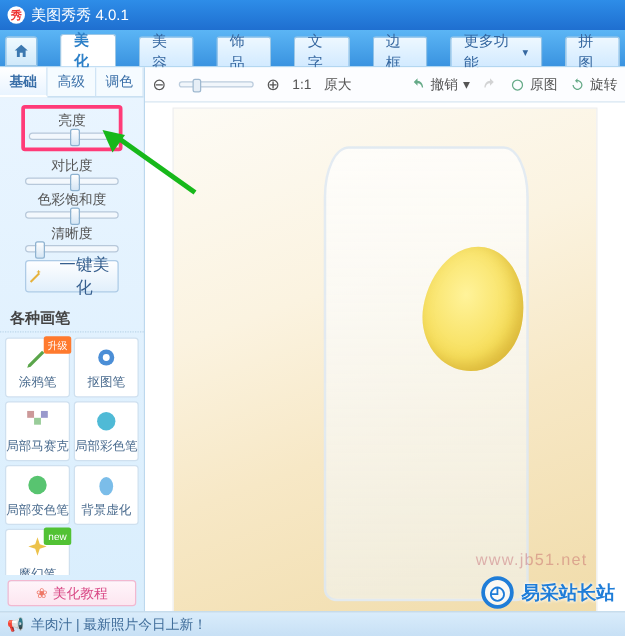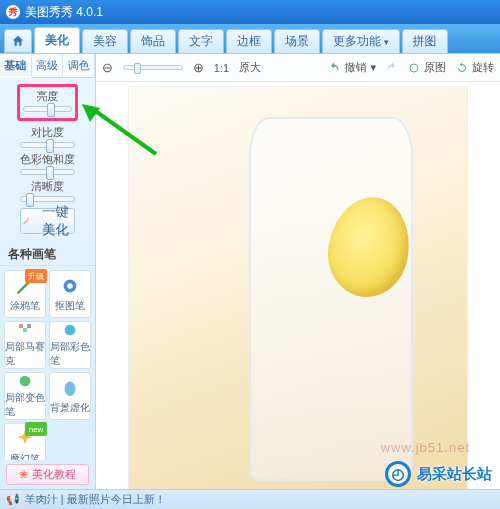--- a/index.html
+++ b/index.html
@@ -1,28 +1,28 @@
 <!DOCTYPE html>
 <html><head>
 <meta charset="utf-8">
 <style>
   * { box-sizing: border-box; margin: 0; padding: 0; }
   body { font-family: "Microsoft YaHei", Arial, sans-serif; font-size: 12px; width: 500px; height: 509px; overflow: hidden; background: #fff; position: relative; }
   
   .titlebar { height: 24px; background: linear-gradient(to bottom, #2e8de8, #1f6fd0); color: #fff; display: flex; align-items: center; padding: 0 6px; font-size: 12px; }
   .titlebar .logo { width: 14px; height: 14px; background: #fff; border-radius: 50%; display: inline-flex; align-items: center; justify-content: center; margin-right: 5px; color: #e33; font-size: 9px; font-weight: bold; }
   
-  .maintabs { height: 30px; background: linear-gradient(to bottom, #5bb5f5, #3a93e0); display: flex; align-items: flex-end; padding: 0 4px; gap: 2px; border-bottom: 1px solid #a6d0ee; }
+  .maintabs { height: 30px; background: linear-gradient(to bottom, #5bb5f5, #3a93e0); display: flex; align-items: flex-end; padding: 0 4px; gap: 18px; border-bottom: 1px solid #a6d0ee; }
   .home-btn { width: 28px; height: 24px; background: linear-gradient(to bottom,#f0faff,#d0e9fa); border: 1px solid #9cc7e6; border-radius: 3px 3px 0 0; display: flex; align-items: center; justify-content: center; color: #3b78b0; font-size: 14px; }
   .maintab { height: 24px; padding: 0 10px; background: linear-gradient(to bottom,#eef8ff,#d2eaff); border: 1px solid #9cc7e6; border-bottom: none; border-radius: 3px 3px 0 0; color: #3567a0; display: flex; align-items: center; cursor: pointer; }
   .maintab.active { background: #fff; color: #2d80c8; font-weight: bold; height: 26px; }
   .more-tab::after { content: "▾"; margin-left: 3px; font-size: 9px; }
   
   .content-row { display: flex; height: calc(100% - 24px - 30px - 20px); }
-  .sidebar { width: 96px; background: linear-gradient(to bottom,#eaf5ff,#d9eefd); border-right: 1px solid #bcd8ee; display: flex; flex-direction: column; justify-content: center; }
+  .sidebar { width: 116px; background: linear-gradient(to bottom,#eaf5ff,#d9eefd); border-right: 1px solid #bcd8ee; display: flex; flex-direction: column; justify-content: center; }
   
   .subtabs { display: flex; height: 26px; border-bottom: 1px solid #bcd8ee; background:#f5fbff; }
   .subtab { flex: 1; font-size: 11px; color: #3a6fa8; display: flex; align-items: center; justify-content: center; border-right: 1px solid #d0e4f5; cursor: pointer; }
   .subtab.active { background: linear-gradient(to bottom,#fff,#e9f4ff); font-weight: bold; border-bottom: 2px solid #fff; margin-bottom: -1px; }
   
   .slider-panel { padding: 6px 20px 8px; }
   .slider-block { margin-bottom: 4px; font-size: 11px; color: #555; text-align: center; position: relative; }
   .slider-block.hl { border: 3px solid #ff3b78; border-radius: 3px; padding: 2px 3px 6px; margin: 0 -3px 4px; }
   .slider-label { display: block; margin-bottom: 2px; }
   .slider-track { height: 6px; border: 1px solid #b7c8da; border-radius: 3px; background: #f3f8fd; position: relative; }
@@ -84,23 +84,20 @@
     </div>
   <div class="maintab">
       <span>饰品</span>
     </div>
   <div class="maintab">
       <span>文字</span>
     </div>
   <div class="maintab">
       <span>边框</span>
     </div>
-  <div class="maintab">
-      <span>场景</span>
-    </div>
   <div class="maintab more-tab">
       <span>更多功能</span>
     </div>
   <div class="maintab">
       <span>拼图</span>
     </div>
 </div>
 
 <div class="content-row">
 

